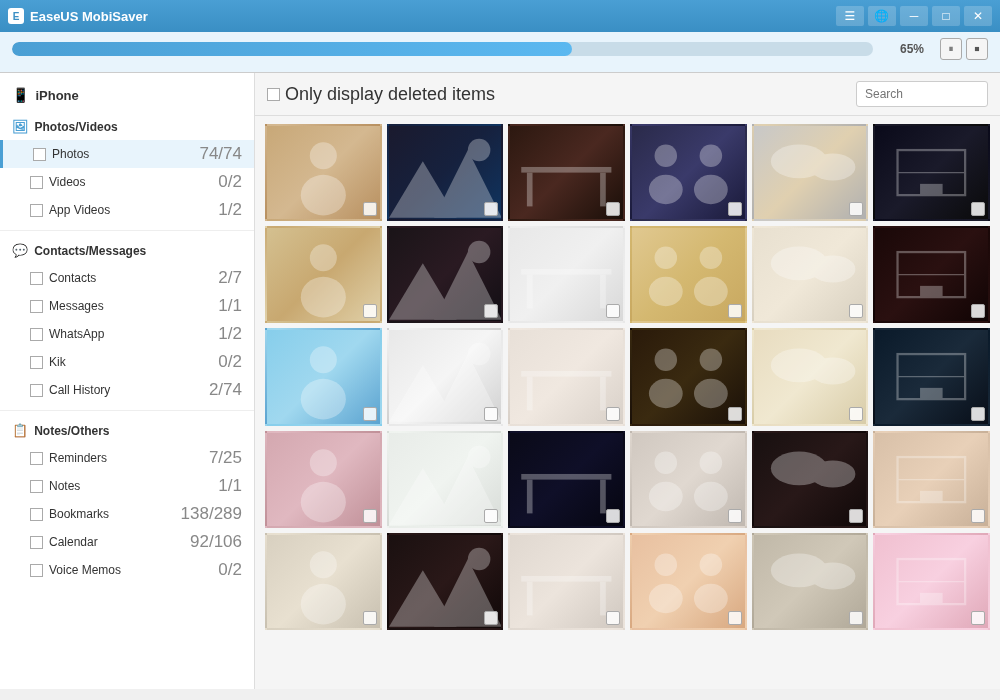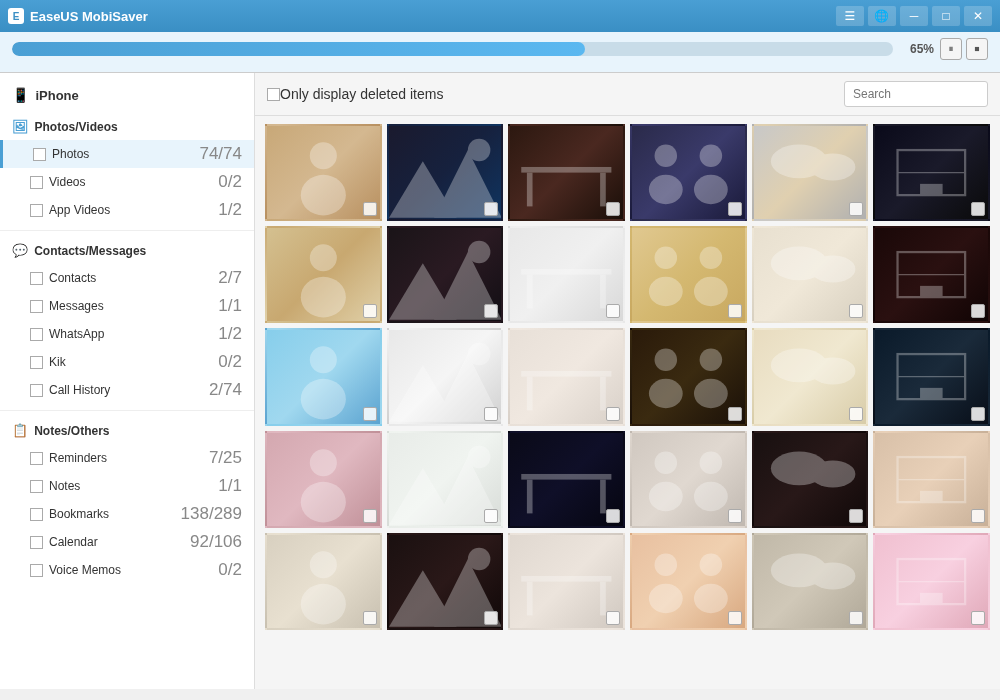--- a/index.html
+++ b/index.html
@@ -25,21 +25,21 @@
       display: flex; align-items: center; justify-content: center; border-radius: 2px;
     }
 
     
     .progress-area {
       background: #e8f4fc;
       padding: 6px 12px 8px 12px;
       border-bottom: 1px solid #ccc;
     }
     .progress-bar-container {
-      display: flex; align-items: center; gap: 6px; margin-bottom: 4px;
+      display: flex; align-items: center; gap: 16px; margin-bottom: 4px;
     }
     .progress-bar-track {
       flex: 1; height: 14px; background: #c8dce8; border-radius: 7px; overflow: hidden;
     }
     .progress-bar-fill {
       height: 100%; background: linear-gradient(to right, #4a9fd4, #5bb8f0);
       border-radius: 7px; width: 65%;
     }
     .progress-pct { font-size: 12px; color: #555; font-weight: 600; min-width: 35px; text-align: right; }
     .progress-controls { display: flex; gap: 4px; }
@@ -88,24 +88,24 @@
     .sidebar-item-count { color: #888; font-size: 17px; }
     .sidebar-divider { height: 1px; background: #eee; margin: 6px 0; }
 
     
     .content-area { flex: 1; background: #f5f5f5; display: flex; flex-direction: column; overflow: hidden; }
     .content-toolbar {
       display: flex; align-items: center; justify-content: space-between;
       padding: 8px 12px; background: #f5f5f5; border-bottom: 1px solid #ddd;
     }
     .toolbar-left { display: flex; align-items: center; gap: 8px; }
-    .filter-checkbox-label { display: flex; align-items: center; font-size: 14px; color: #333; cursor: pointer; }
+    .filter-checkbox-label { display: flex; align-items: center; gap: 5px; font-size: 18px; color: #333; cursor: pointer; }
     .filter-checkbox { width: 13px; height: 13px; border: 1px solid #aaa; background: #fff; flex-shrink: 0; }
     .search-box {
-      width: 144px; height: 26px; border: 1px solid #ccc; border-radius: 3px;
+      width: 132px; height: 26px; border: 1px solid #ccc; border-radius: 3px;
       padding: 0 8px; font-size: 12px; background: #fff; color: #333;
     }
 
     
     .photo-grid-container { flex: 1; overflow-y: auto; padding: 8px 10px; }
     .photo-grid {
       display: grid;
       grid-template-columns: repeat(6, 1fr);
       gap: 5px;
     }

